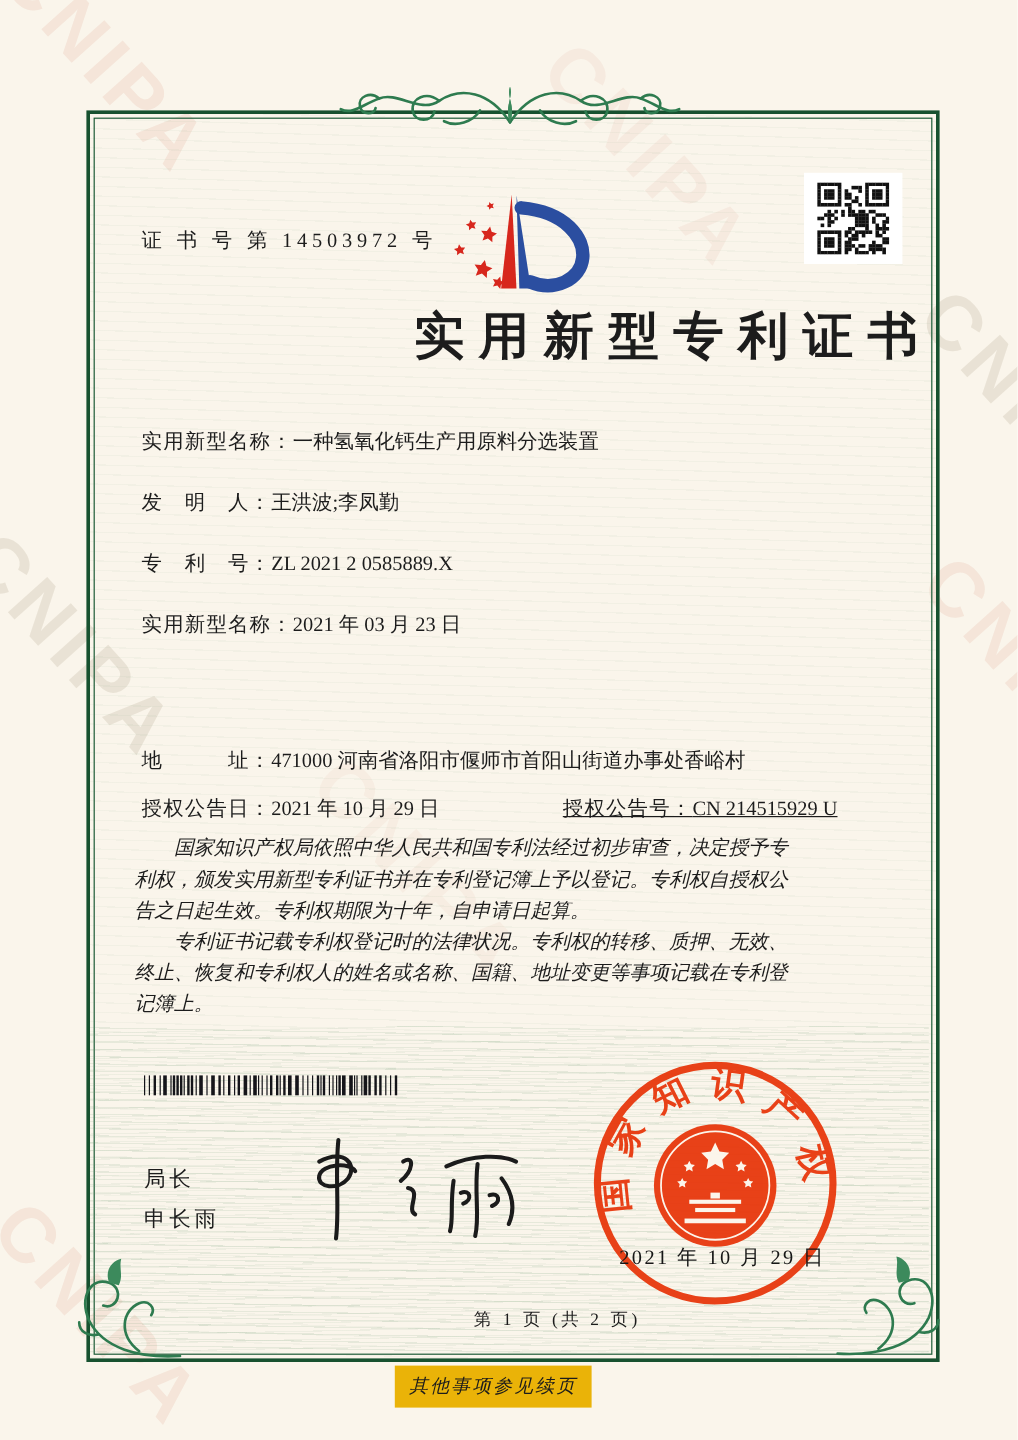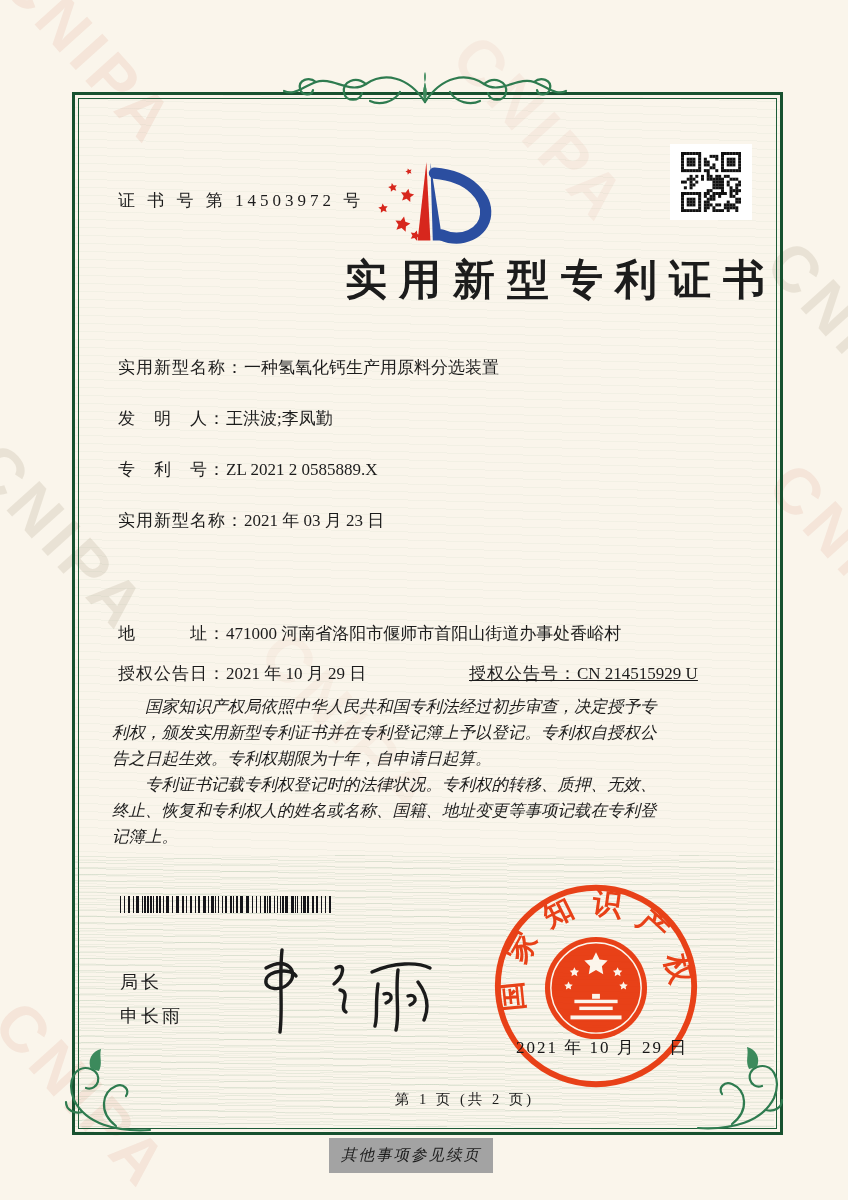--- a/index.html
+++ b/index.html
@@ -39,21 +39,21 @@
   .logo{position:absolute;left:348px;top:143px;}
   .barcode{position:absolute;left:120px;top:896px;}
   .officer{position:absolute;left:120px;font-size:18px;letter-spacing:3px;
            font-family:"Liberation Sans","DejaVu Sans",sans-serif;}
   .sig{position:absolute;left:252px;top:938px;}
   .seal{position:absolute;left:488px;top:878px;opacity:.95;}
   .sealdate{position:absolute;left:516px;top:1036px;font-size:17px;color:#161616;
             letter-spacing:2px;white-space:nowrap;}
   .pageno{position:absolute;left:72px;top:1090px;width:705px;text-align:center;
           font-size:14.5px;letter-spacing:3px;padding-left:40px;}
-  .contnote{position:absolute;left:329px;top:1138px;background:#a3a3a3;padding:7px 12px;
+  .contnote{position:absolute;left:329px;top:1138px;background:#eab308;padding:7px 12px;
             font-size:15.5px;letter-spacing:2px;font-style:italic;}
 </style>
 </head>
 <body>
 
 <div class="page">
 
   <span class="wm pink" style="left:-24px;top:14px">CNIPA</span>
   <span class="wm pink" style="left:428px;top:92px;color:rgba(224,164,144,.13)">CNIPA</span>
   <span class="wm gray" style="left:742px;top:298px">CNIPA</span>

